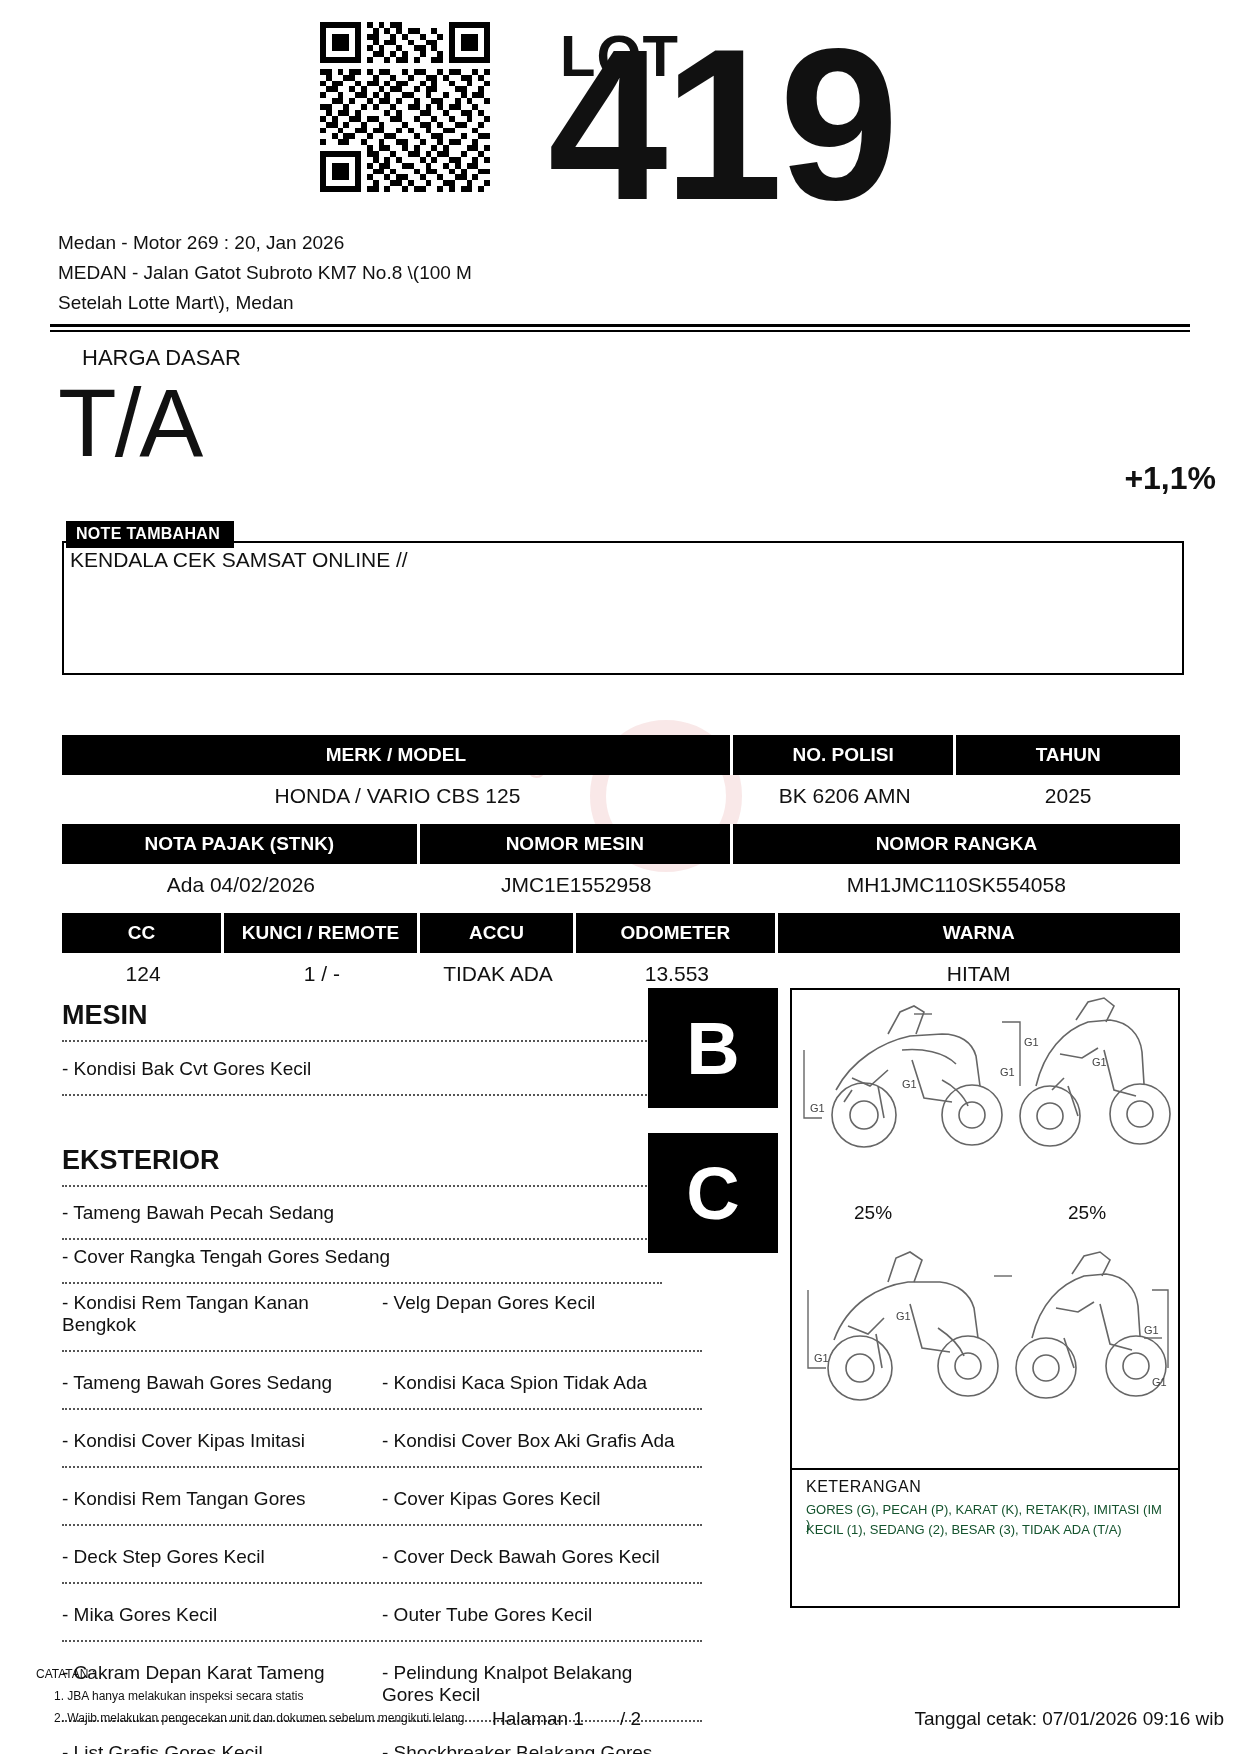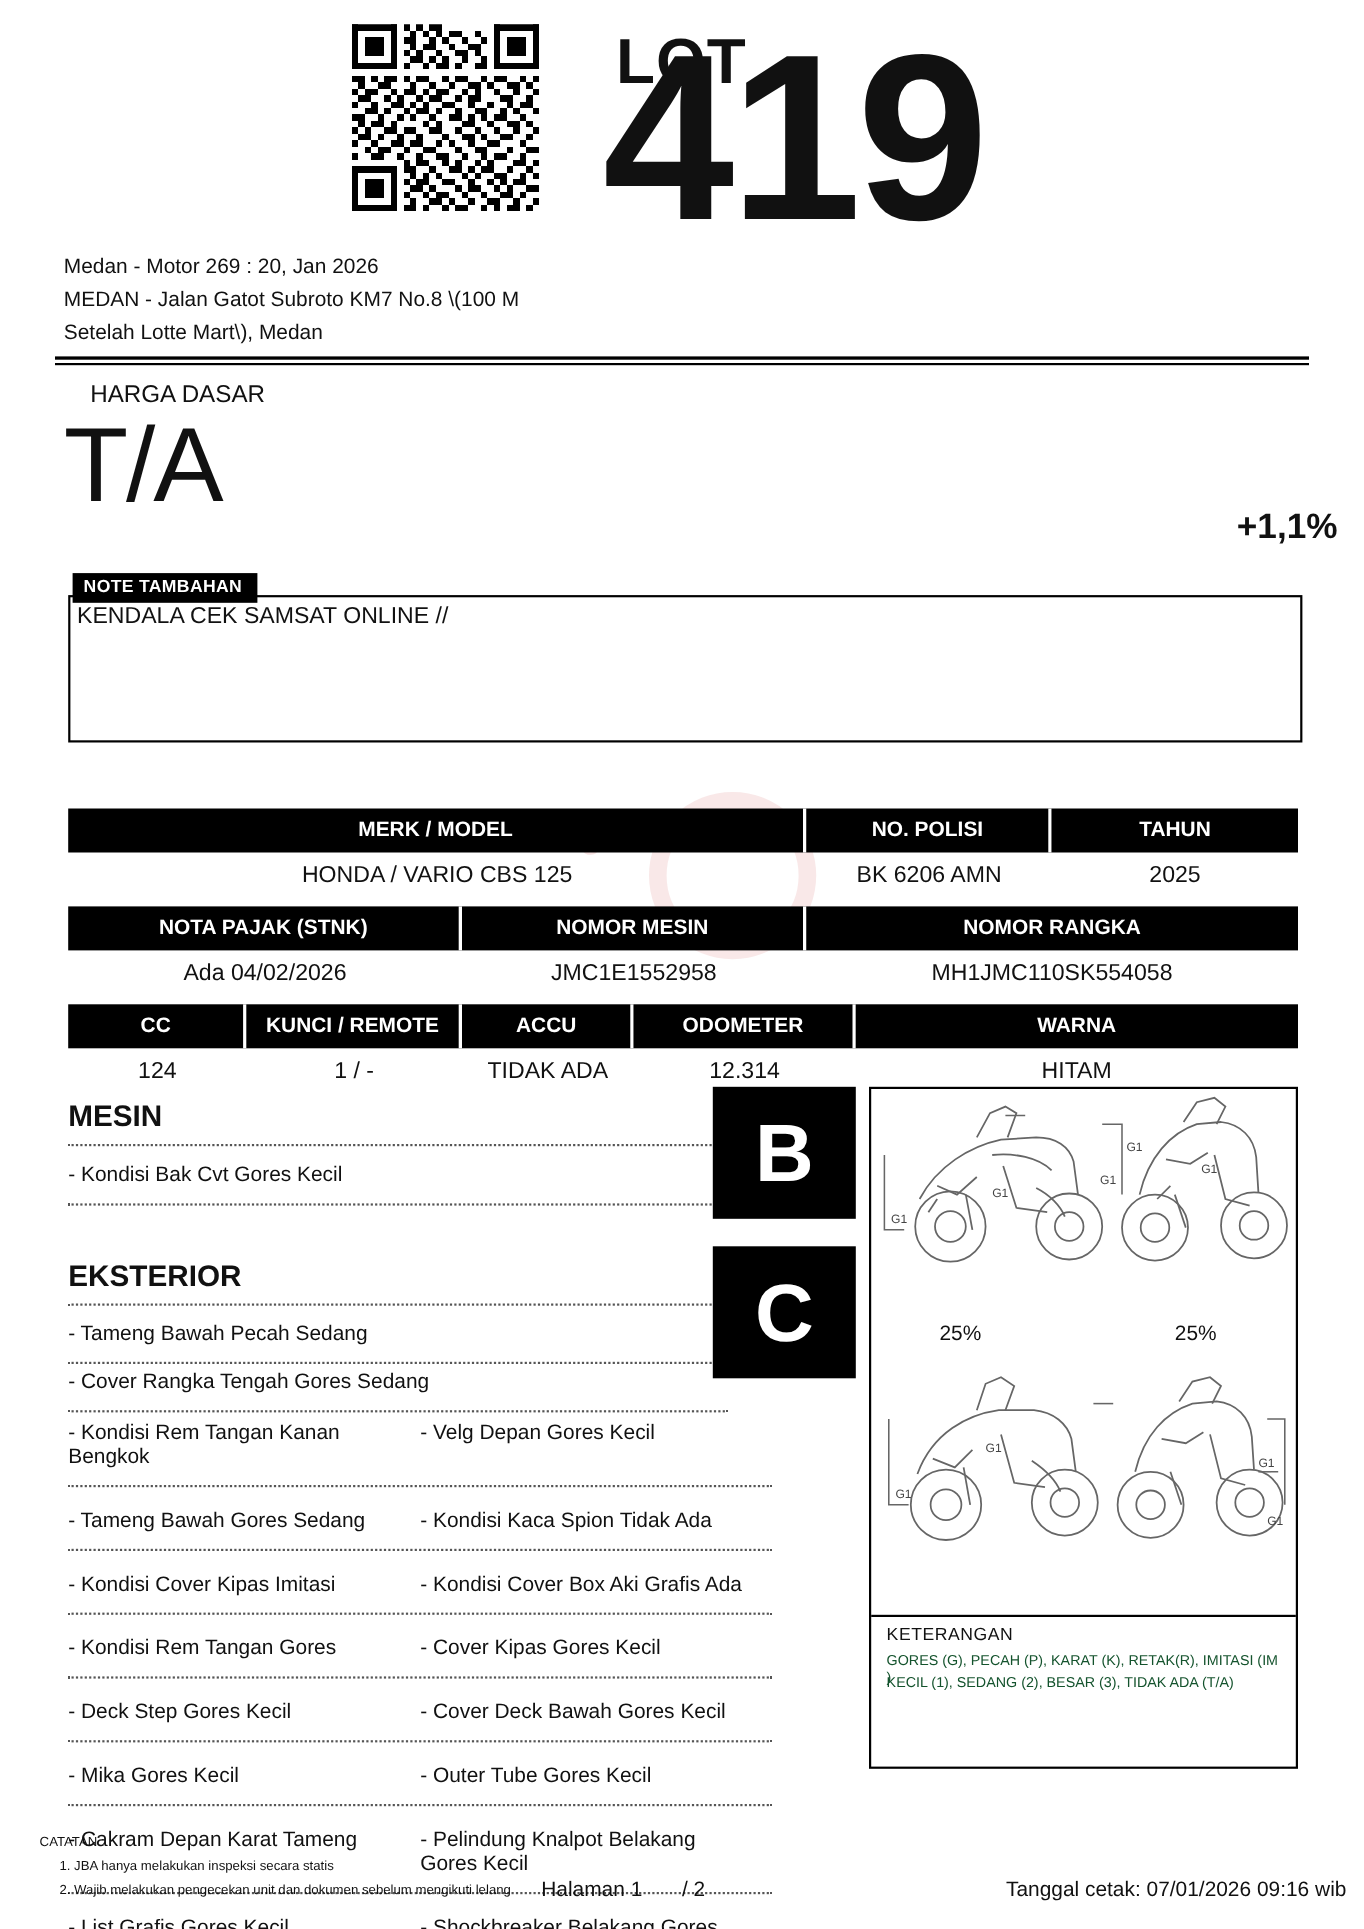--- a/index.html
+++ b/index.html
@@ -538,21 +538,21 @@
       <div class="hdr" style="width:14.5%">CC</div>
       <div class="hdr" style="width:17.5%">KUNCI / REMOTE</div>
       <div class="hdr" style="width:14%">ACCU</div>
       <div class="hdr" style="width:18%">ODOMETER</div>
       <div class="hdr" style="width:36%">WARNA</div>
     </div>
     <div class="trow">
       <div class="val" style="width:14.5%">124</div>
       <div class="val" style="width:17.5%">1 / -</div>
       <div class="val" style="width:14%">TIDAK ADA</div>
-      <div class="val" style="width:18%">12.314</div>
+      <div class="val" style="width:18%">13.553</div>
       <div class="val" style="width:36%">HITAM</div>
     </div>
   </div>
 
   <div class="mesin-wrap">
     <div class="sect-title">MESIN</div>
     <div class="dashline"></div>
   </div>
   <div class="grade-box" id="grade-mesin">B</div>
 

